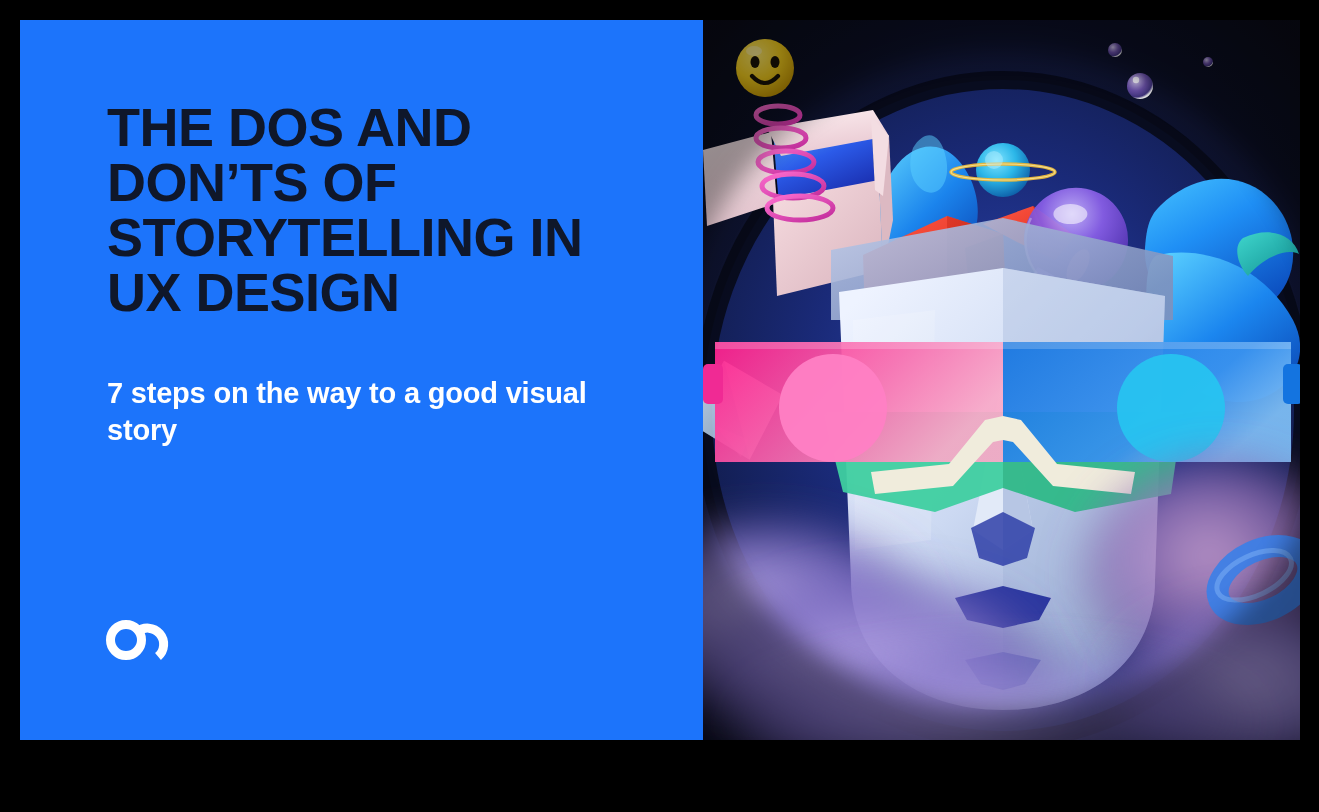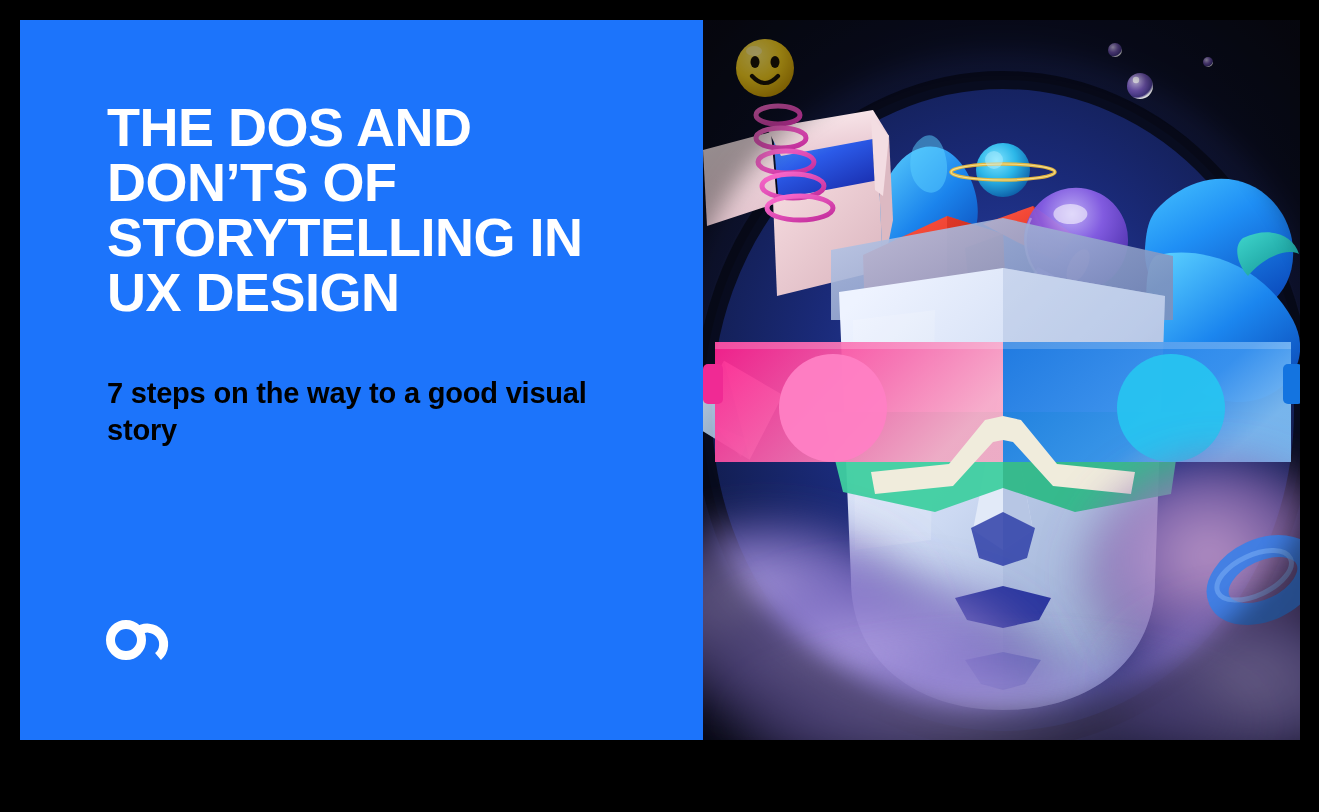--- a/index.html
+++ b/index.html
@@ -43,37 +43,37 @@
 
   #title-block {
     position: absolute;
     left: 87px;
     top: 80px;
     width: 560px;
   }
 
   #slide-title {
     margin: 0;
-    color: #ffffff;
+    color: #0f172a;
     font-family: "Liberation Sans", sans-serif;
     font-size: 54px;
     line-height: 55px;
     font-weight: 700;
     letter-spacing: -0.5px;
     text-transform: uppercase;
     -webkit-font-smoothing: antialiased;
   }
 
   #slide-subtitle {
     position: absolute;
     left: 87px;
     top: 355px;
     width: 500px;
     margin: 0;
-    color: #000000;
+    color: #ffffff;
     font-family: "Liberation Sans", sans-serif;
     font-size: 29px;
     line-height: 37px;
     font-weight: 700;
     letter-spacing: -0.2px;
   }
 
   
   #brand-logo {
     position: absolute;

